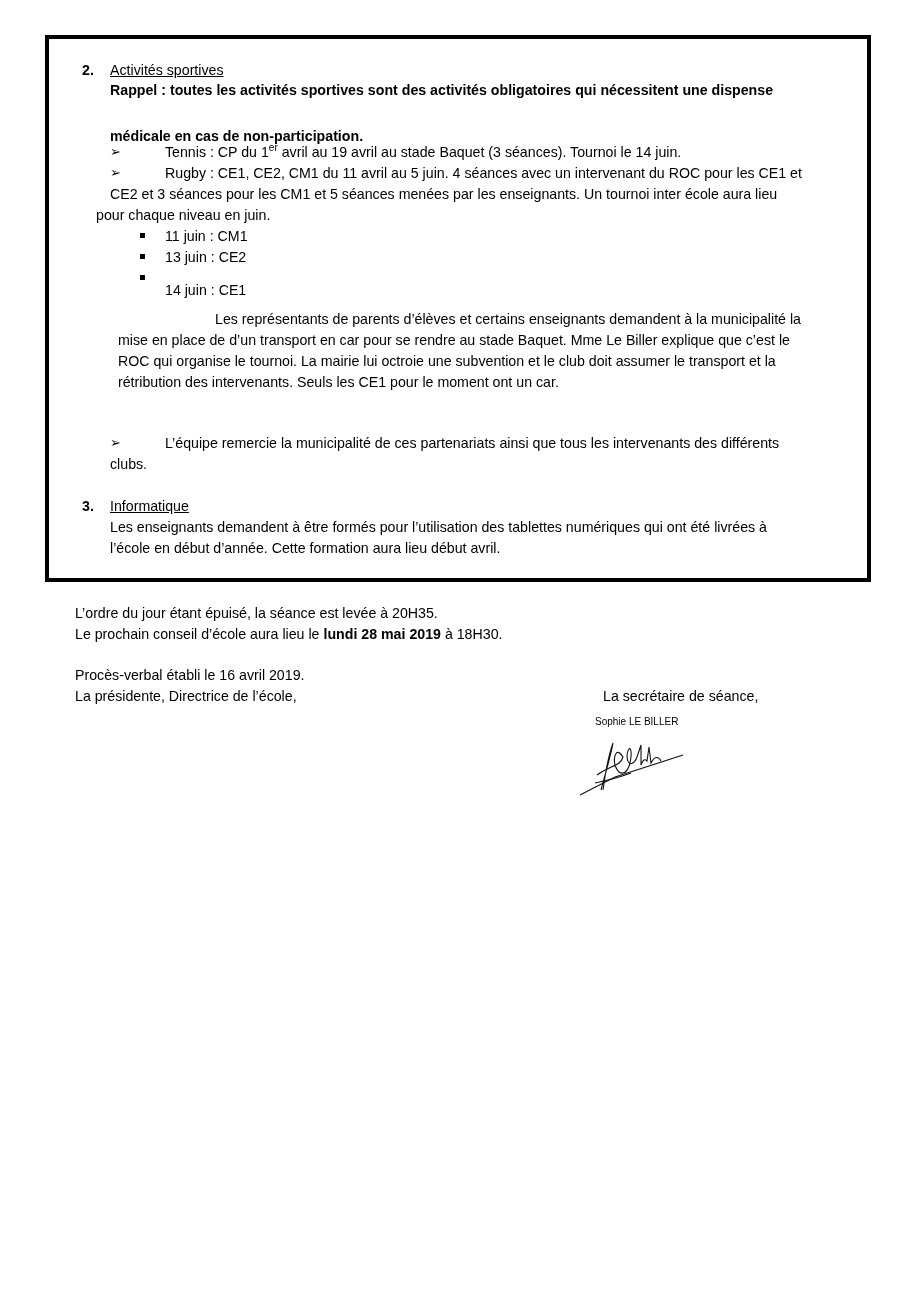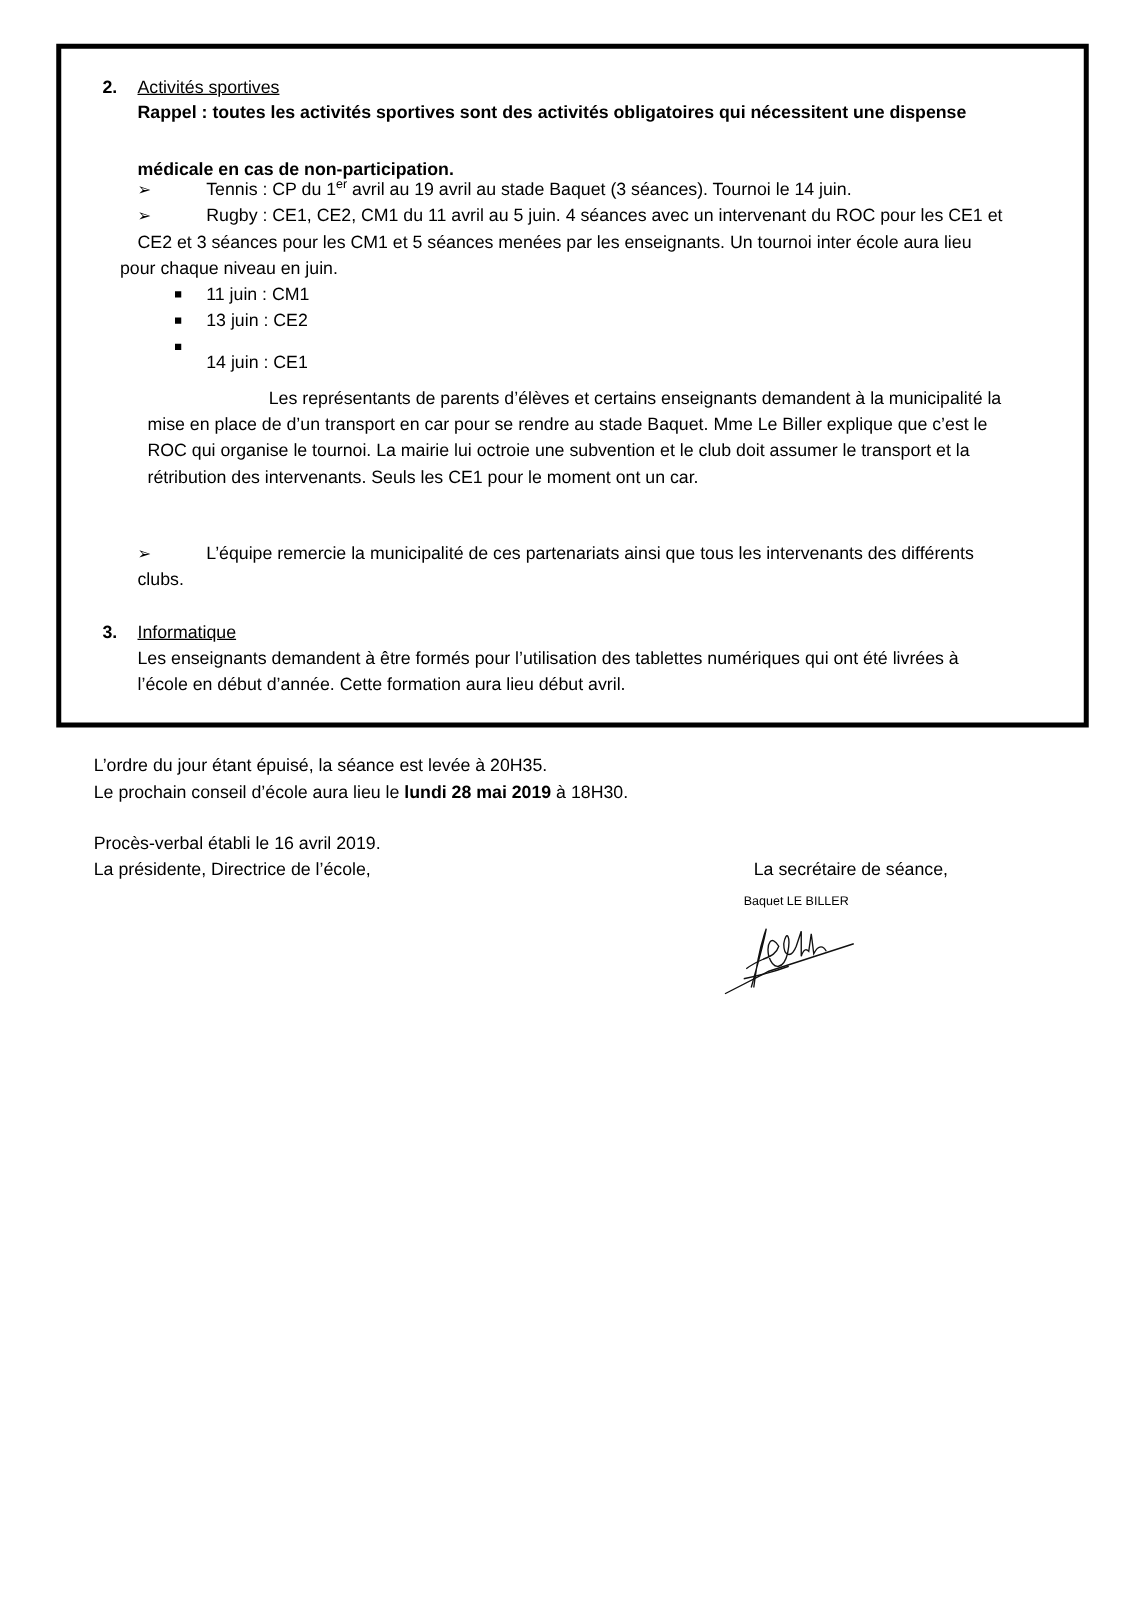--- a/index.html
+++ b/index.html
@@ -53,21 +53,21 @@
 <div class="abs u" style="left:110px;top:496px;">Informatique</div>
 <div class="abs" style="left:110px;top:517px;">Les enseignants demandent à être formés pour l’utilisation des tablettes numériques qui ont été livrées à</div>
 <div class="abs" style="left:110px;top:538px;">l’école en début d’année. Cette formation aura lieu début avril.</div>
 
 <div class="abs" style="left:75px;top:603px;">L’ordre du jour étant épuisé, la séance est levée à 20H35.</div>
 <div class="abs" style="left:75px;top:624px;"><span>Le prochain conseil d’école aura lieu le </span><span class="b">lundi 28 mai 2019</span><span> à 18H30.</span></div>
 <div class="abs" style="left:75px;top:665px;">Procès-verbal établi le 16 avril 2019.</div>
 <div class="abs" style="left:75px;top:686px;">La présidente, Directrice de l’école,</div>
 <div class="abs" style="left:567px;top:686px;margin-left:36px;">La secrétaire de séance,</div>
 
-<div class="sig-name" style="left:595px;top:716px;">Baquet LE BILLER</div>
+<div class="sig-name" style="left:595px;top:716px;">Sophie LE BILLER</div>
 
 <svg style="position:absolute;left:575px;top:735px;" width="115" height="65" viewBox="0 0 115 65">
   <g fill="none" stroke="#111" stroke-width="1.1">
     <path d="M5 60 L40 42 L108 20"></path>
     <path d="M28 55 C30 40 32 25 38 8 C36 20 30 40 26 55"></path>
     <path d="M22 40 C35 30 45 32 48 22 C42 12 38 20 40 30 C44 42 52 40 55 28 C58 14 54 8 52 20 C52 30 58 32 62 22 L66 10 L66 30 C68 24 70 24 72 26 L74 12 L76 28 C80 20 84 22 86 26"></path>
     <path d="M20 48 C30 46 40 44 56 38"></path>
   </g>
 </svg>
 

